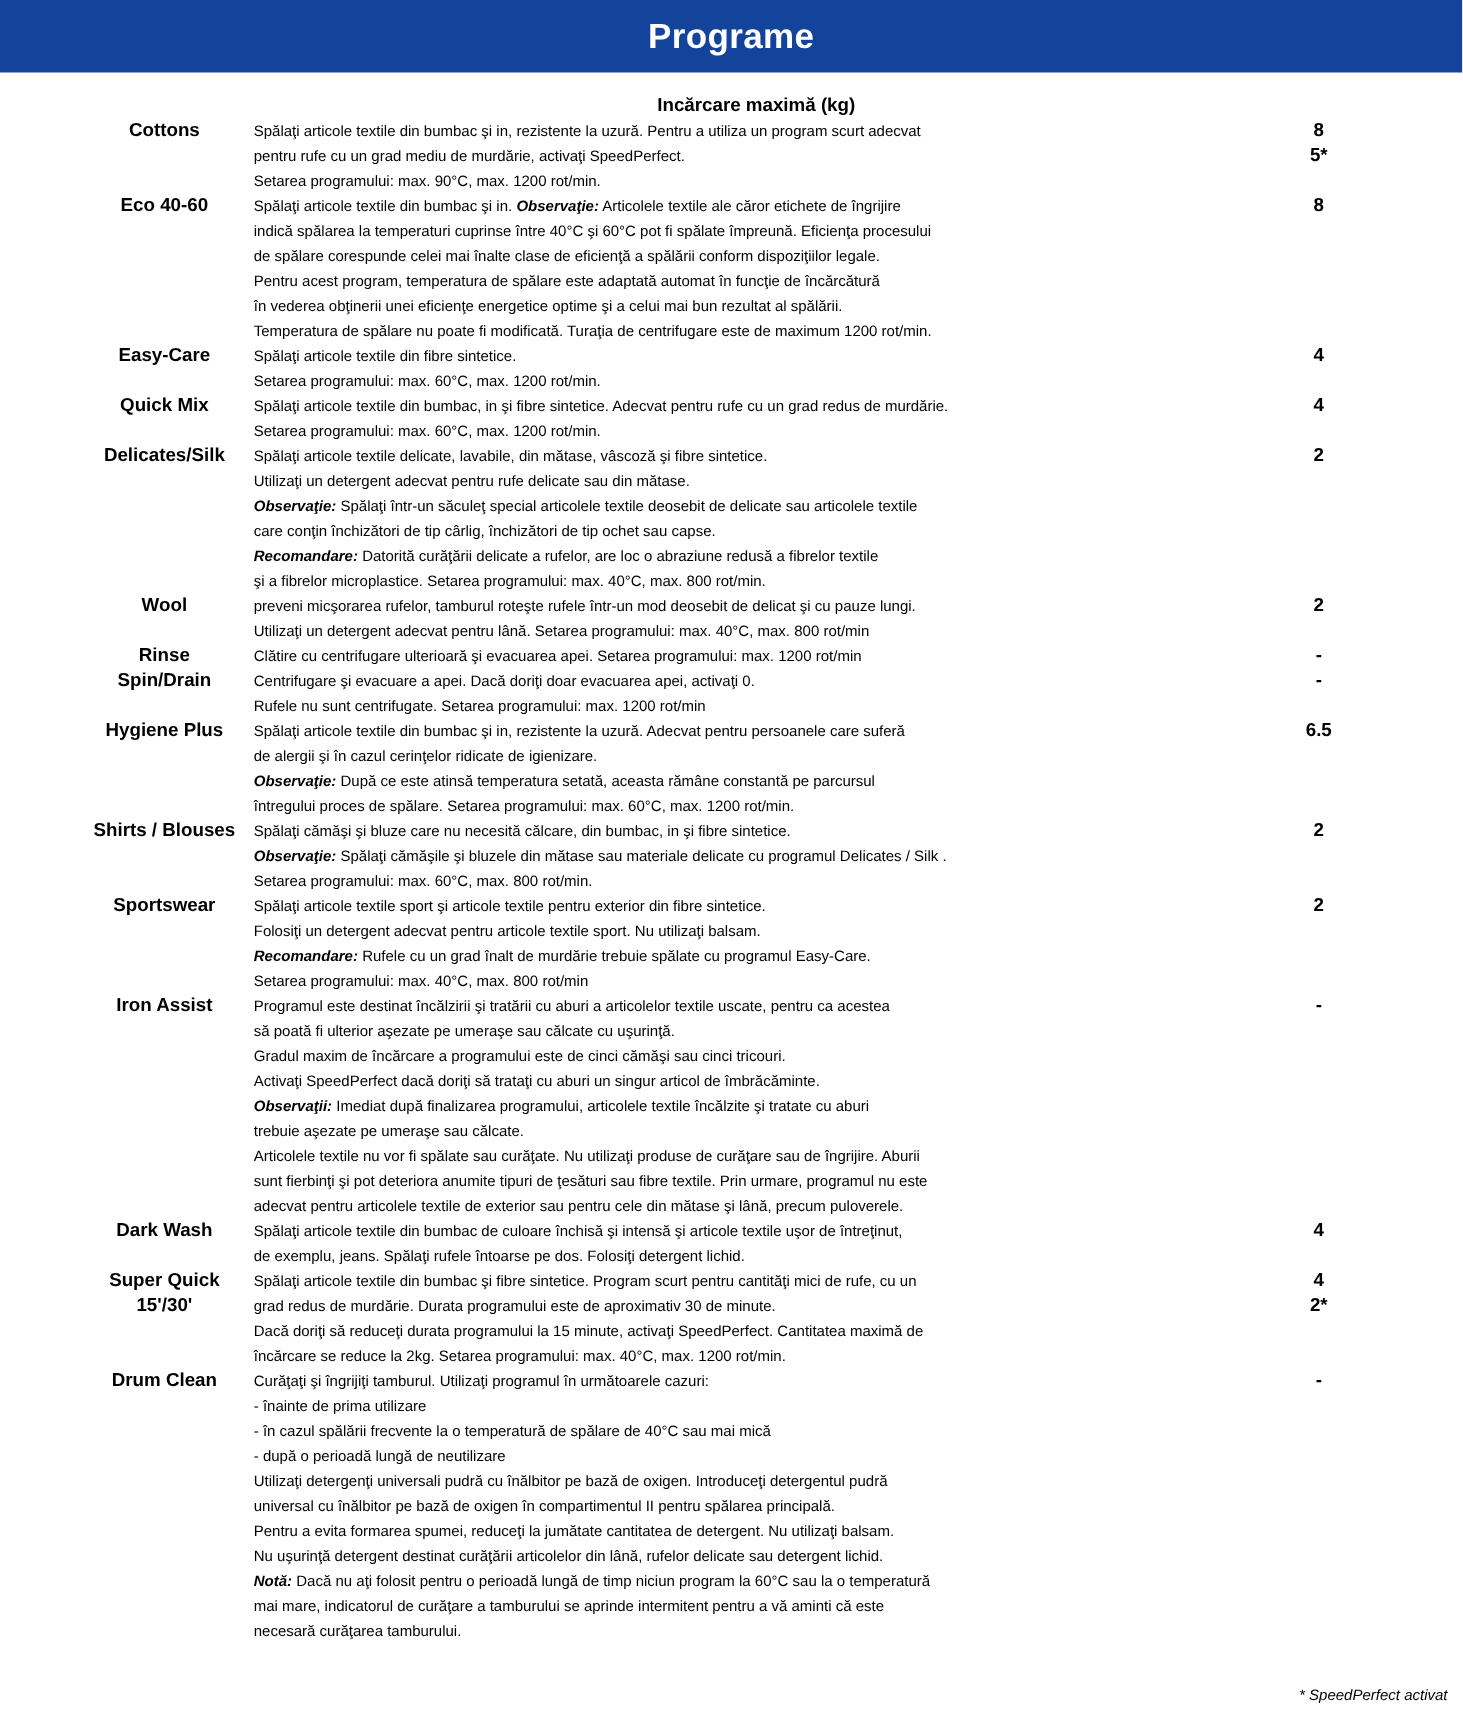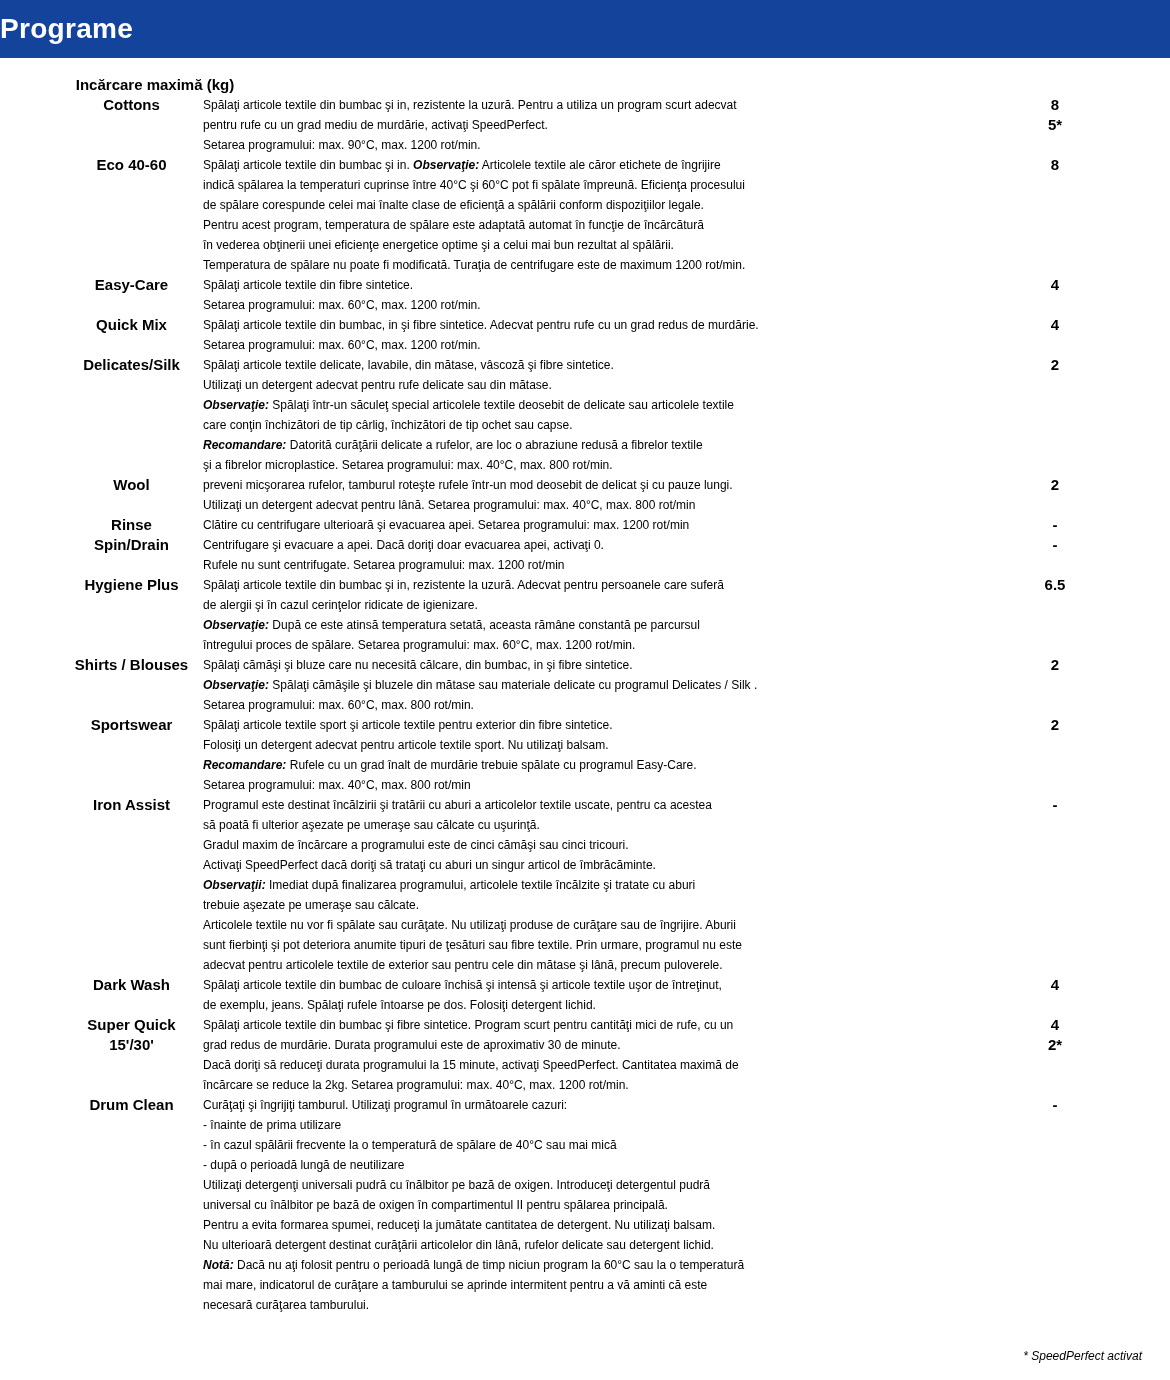--- a/index.html
+++ b/index.html
@@ -10,33 +10,34 @@
     background: #ffffff;
     color: #000000;
     font-family: "Liberation Sans", sans-serif;
     position: relative;
     overflow: hidden;
   }
   .header-bar {
     height: 58px;
     display: flex;
     align-items: center;
+    justify-content: center;
   }
   .header-title {
     color: #ffffff;
     font-weight: bold;
     font-size: 28px;
     letter-spacing: 0.3px;
   }
   .content {
     padding: 17px 20px 0 60px;
   }
   .load-header-row {
     display: flex;
-    justify-content: flex-start;
+    justify-content: center;
   }
   .load-header {
     flex: 0 0 190px;
     text-align: center;
     font-weight: bold;
     font-size: 15px;
     line-height: 20px;
     white-space: nowrap;
   }
   .row { display: flex; }
@@ -58,21 +59,21 @@
     flex: 0 0 190px;
     text-align: center;
     font-weight: bold;
     font-size: 15px;
     line-height: 20px;
   }
   .line { height: 20px; white-space: nowrap; }
   .b { font-weight: bold; font-style: italic; }
   .footnote {
     position: absolute;
-    right: 28px;
+    right: 12px;
     top: 1349px;
     font-style: italic;
     font-size: 12px;
     color: #000000;
   }
 </style>
 </head>
 <body>
 
 <div class="page" style="color: rgb(0, 0, 0);">
@@ -266,21 +267,21 @@
   <div class="row">
     <div class="col-name">Drum Clean</div>
     <div class="col-desc">
             <div class="line"><span>Curăţaţi şi îngrijiţi tamburul. Utilizaţi programul în următoarele cazuri:</span></div>
             <div class="line"><span>- înainte de prima utilizare</span></div>
             <div class="line"><span>- în cazul spălării frecvente la o temperatură de spălare de 40°C sau mai mică</span></div>
             <div class="line"><span>- după o perioadă lungă de neutilizare</span></div>
             <div class="line"><span>Utilizaţi detergenţi universali pudră cu înălbitor pe bază de oxigen. Introduceţi detergentul pudră</span></div>
             <div class="line"><span>universal cu înălbitor pe bază de oxigen în compartimentul II pentru spălarea principală.</span></div>
             <div class="line"><span>Pentru a evita formarea spumei, reduceţi la jumătate cantitatea de detergent. Nu utilizaţi balsam.</span></div>
-            <div class="line"><span>Nu ulterioară detergent destinat curăţării articolelor din lână, rufelor delicate sau detergent lichid.</span></div>
+            <div class="line"><span>Nu uşurinţă detergent destinat curăţării articolelor din lână, rufelor delicate sau detergent lichid.</span></div>
             <div class="line"><span class="b">Notă:</span><span> Dacă nu aţi folosit pentru o perioadă lungă de timp niciun program la 60°C sau la o temperatură</span></div>
             <div class="line"><span>mai mare, indicatorul de curăţare a tamburului se aprinde intermitent pentru a vă aminti că este</span></div>
             <div class="line"><span>necesară curăţarea tamburului.</span></div>
           </div>
     <div class="col-load">
             <div class="line">-</div>
           </div>
   </div>
 </div>
   </div>

